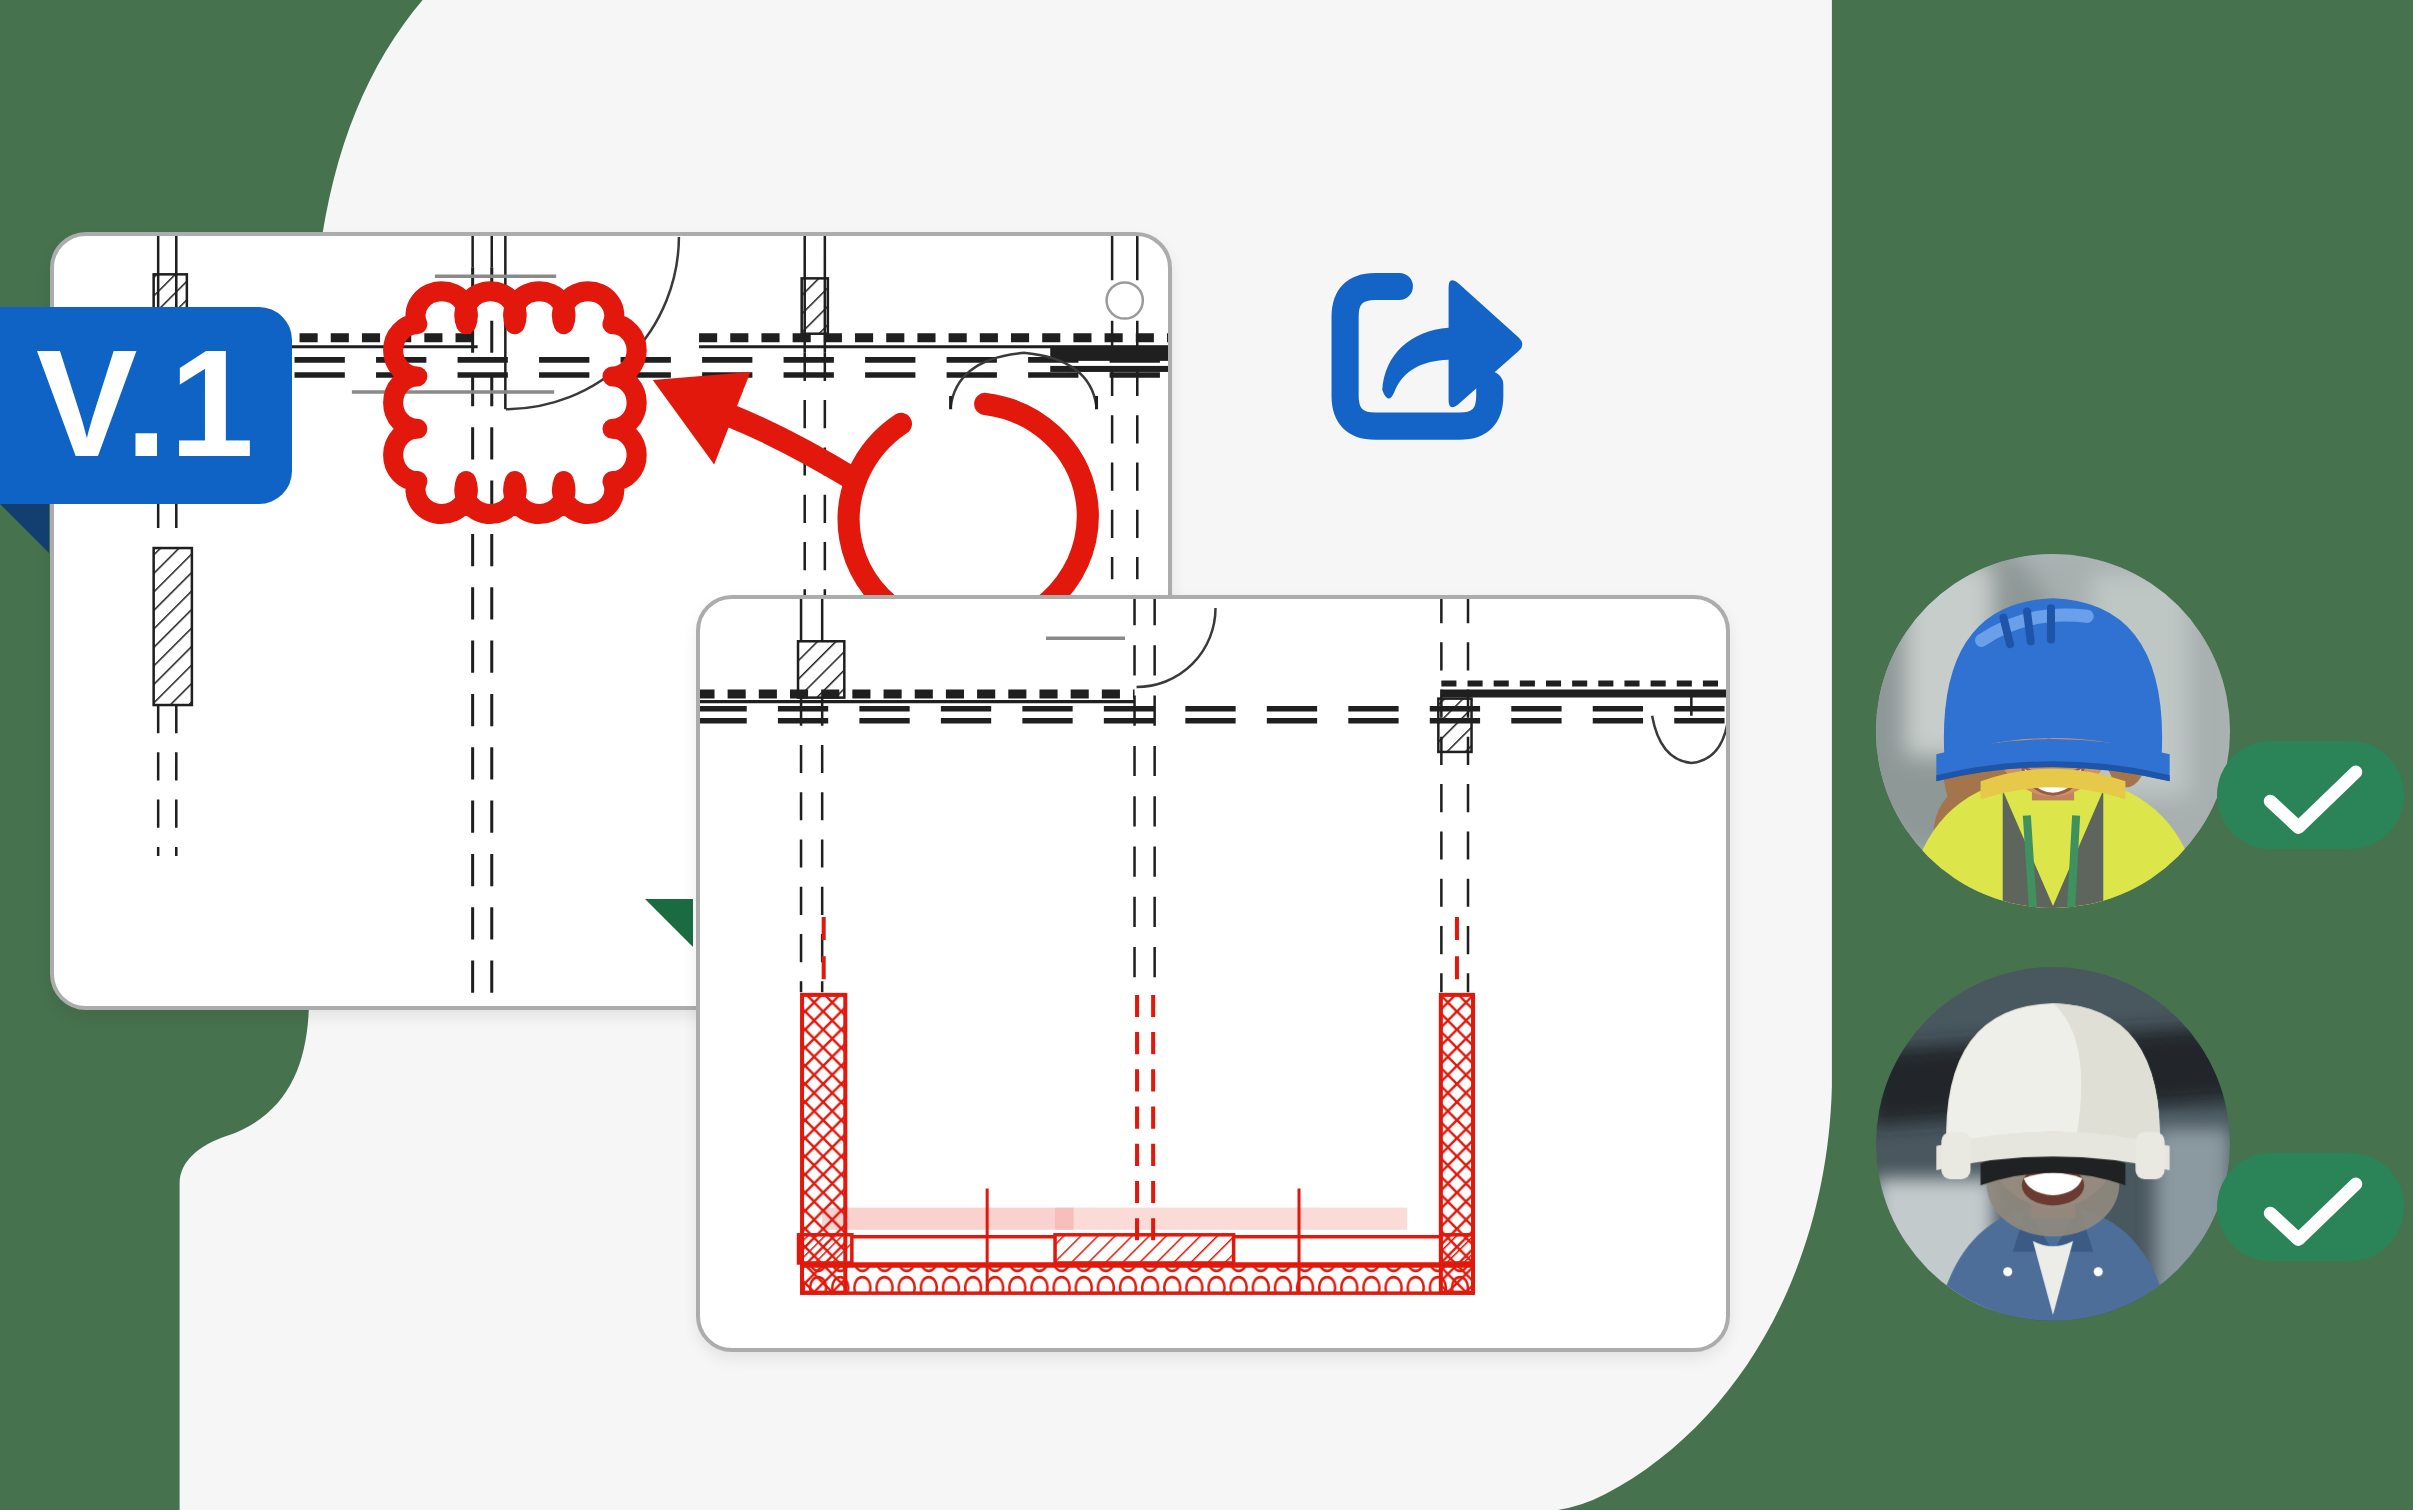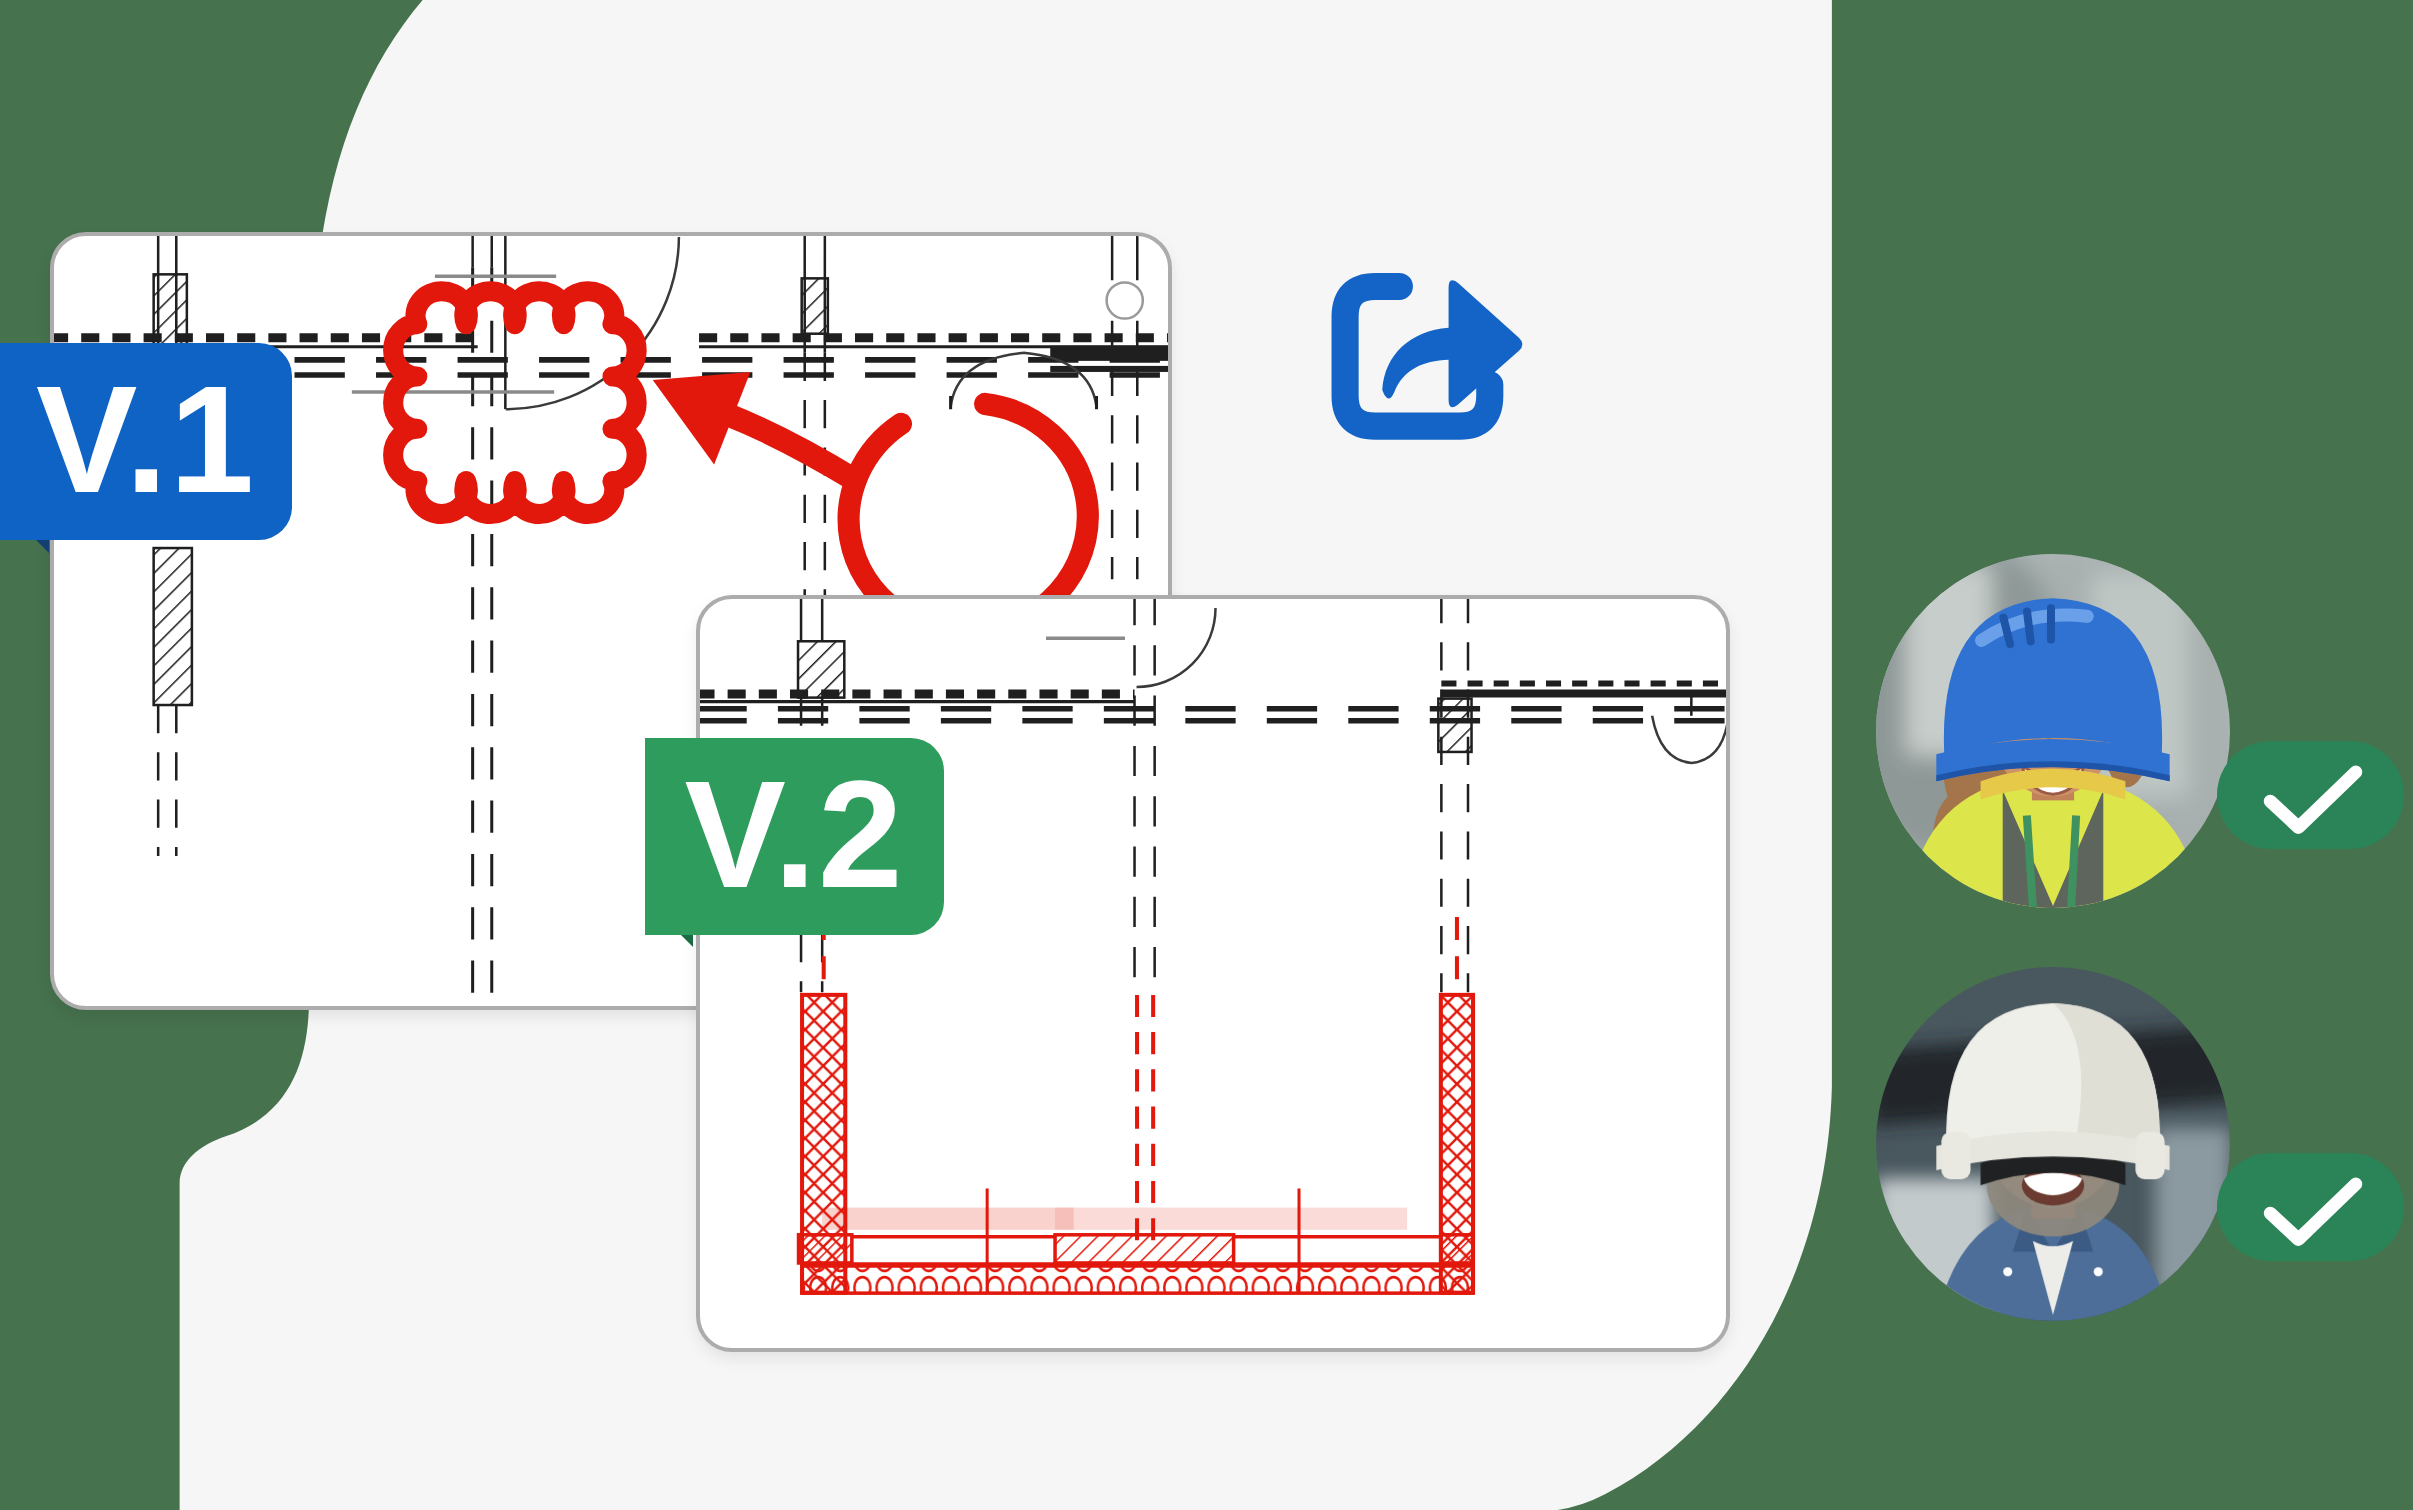--- a/index.html
+++ b/index.html
@@ -10,21 +10,21 @@
   #panel-blob{left:0;top:0;width:2413px;height:1510px;z-index:1;}
   
   .plan-card{background:#FFFFFF;border:4.5px solid #ACACAC;border-radius:36px;
              box-sizing:border-box;overflow:hidden;box-shadow:0 7px 15px rgba(0,0,0,.08);}
   #card-v1{left:50px;top:232px;width:1122px;height:778px;z-index:2;}
   #card-v2{left:696px;top:595px;width:1034px;height:757px;z-index:4;}
   .plan-svg{position:absolute;left:-4.5px;top:-4.5px;}
   
   .version-badge{display:flex;align-items:center;justify-content:center;
                  color:#FFFFFF;font-weight:bold;font-size:152px;letter-spacing:2px;
-                 border-radius:0 33px 33px 0;padding-bottom:4px;box-sizing:border-box;margin-top:36px;}
+                 border-radius:0 33px 33px 0;padding-bottom:4px;box-sizing:border-box;}
   #badge-v1{left:0;top:307px;width:292px;height:197px;background:#0E63C5;z-index:3;}
   #badge-v2{left:645px;top:702px;width:299px;height:197px;background:#2E9C5C;z-index:5;}
   .badge-fold{clip-path:polygon(0 0,100% 0,100% 100%);}
   #fold-v1{left:0;top:504px;width:49px;height:49px;background:#133E70;z-index:3;}
   #fold-v2{left:645px;top:899px;width:48px;height:48px;background:#1B6B42;z-index:5;}
   
   #share-button{left:1326px;top:254px;width:211px;height:191px;z-index:3;cursor:pointer;}
   
   .avatar{width:354px;height:354px;border-radius:50%;overflow:hidden;z-index:2;}
   #avatar-1{left:1876px;top:554px;}
@@ -145,23 +145,20 @@
         <path d="M578 1180 V1388 M1198 1180 V1388" stroke-width="6"></path>
       </g>
     </svg>
   </div>
 
   <div id="fold-v1" class="abs badge-fold"></div>
   <div id="badge-v1" class="abs version-badge">
     <span>V.1</span>
   </div>
   <div id="fold-v2" class="abs badge-fold"></div>
-  <div id="badge-v2" class="abs version-badge">
-    <span>V.2</span>
-  </div>
 
   <svg id="share-button" class="abs" viewBox="0 0 420 375" xmlns="http://www.w3.org/2000/svg">
     <path d="M 146 62 H 98 Q 38 62 38 122 V 280 Q 38 340 98 340 H 266 Q 326 340 326 280 V 258" fill="none" stroke="#1464C8" stroke-width="54" stroke-linecap="round" stroke-linejoin="round"></path>
     <path d="M 112 268 C 116 198 168 150 244 144 L 244 64 Q 244 40 264 56 L 384 164
              Q 398 177 384 190 L 264 296 Q 244 312 244 288 L 244 208
              C 192 210 154 228 136 272 Q 124 300 112 268 Z" fill="#1464C8"></path>
   </svg>
 
   <div id="avatar-1" class="abs avatar">
     <svg width="354" height="354" viewBox="0 0 704 704" xmlns="http://www.w3.org/2000/svg">

